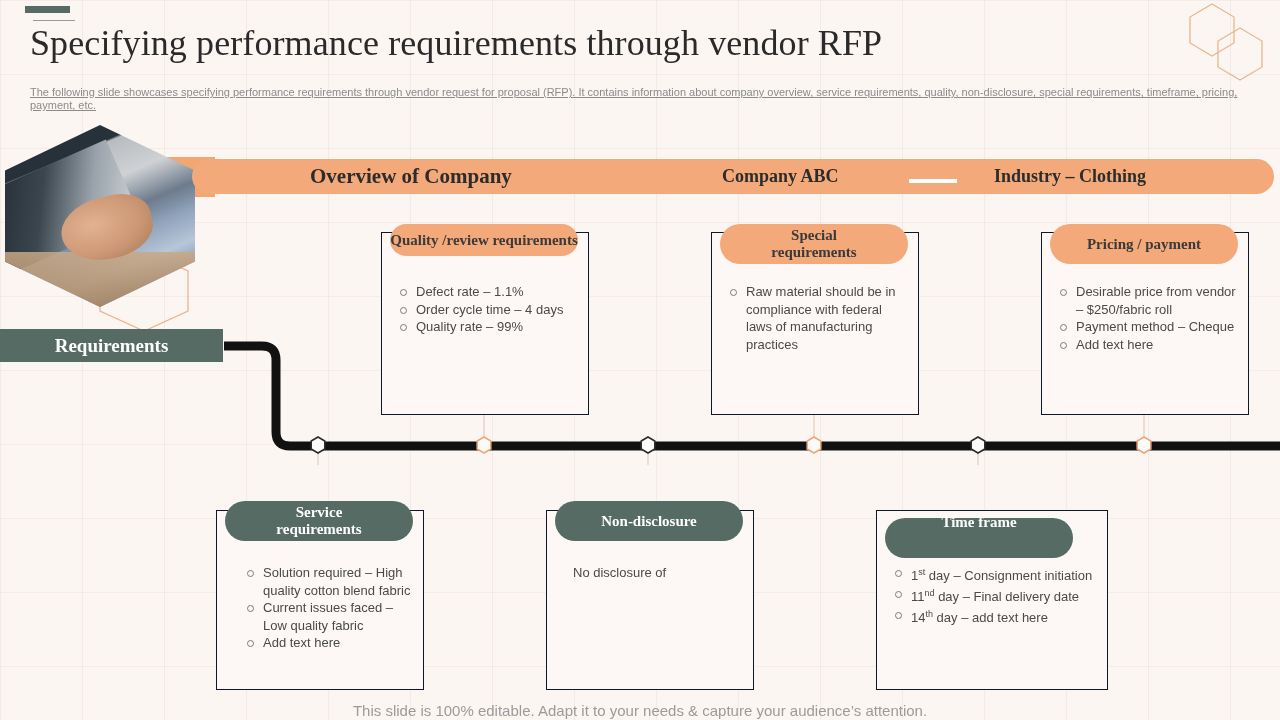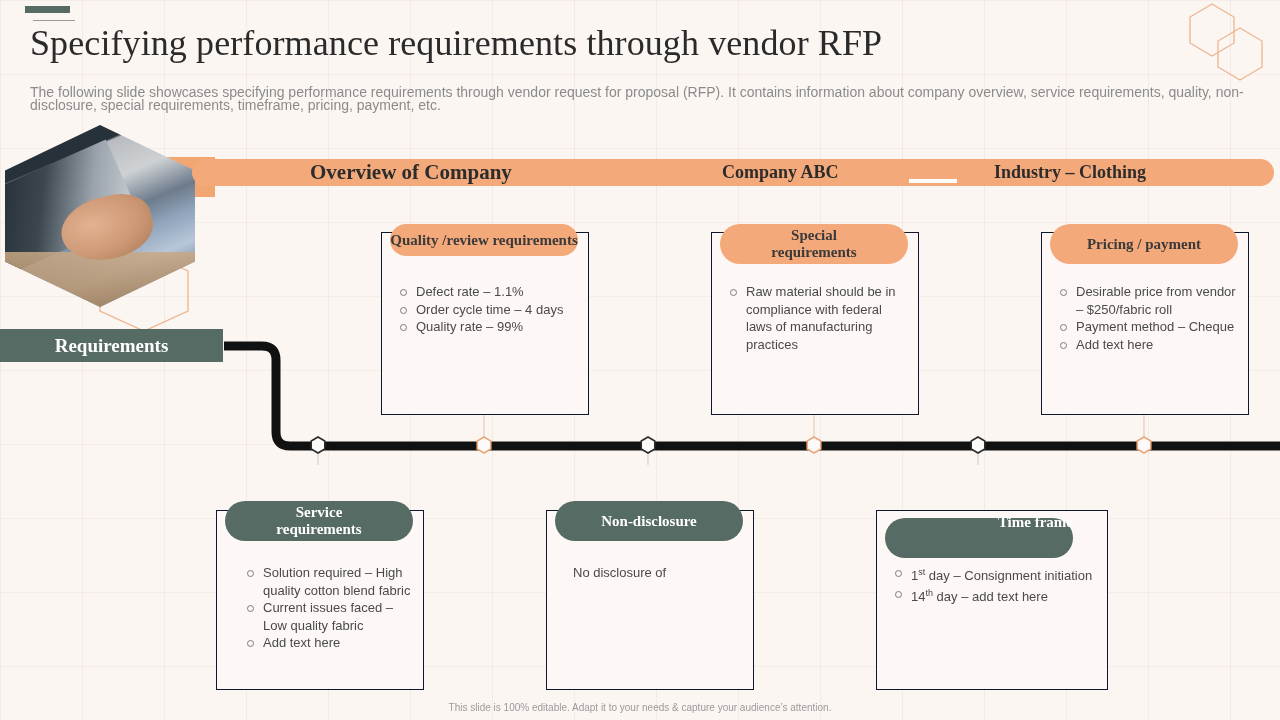--- a/index.html
+++ b/index.html
@@ -26,21 +26,21 @@
   .hex-deco{position:absolute;right:8px;top:2px;width:90px;height:82px;}
 
   
   .page-title{
     position:absolute;left:30px;top:22px;
     font-family:"Liberation Serif", serif;
     font-size:36px;color:#2a2a2a;letter-spacing:.1px;white-space:nowrap;
   }
   .page-subtitle{
     position:absolute;left:30px;top:86px;width:1222px;
-    font-size:14px;line-height:13px;color:#8b8b8b;
+    font-size:11px;line-height:13px;color:#8b8b8b;text-decoration:underline;
   }
 
   
   .photo-wrap{position:absolute;left:5px;top:125px;width:190px;height:182px;}
   .photo-hex{
     width:100%;height:100%;
     clip-path:polygon(50% 0%,100% 25%,100% 75%,50% 100%,0% 75%,0% 25%);
     background:linear-gradient(157deg,#27313a 0%,#27313a 22%,#b8bcc0 23%,#cfd2d4 38%,#6d7b8c 52%,#8fa3bb 62%,#b7c6d8 74%,#7e8fa6 86%,#2b323b 100%);
     position:relative;overflow:hidden;
   }
@@ -70,21 +70,21 @@
   
   .req-tab{
     position:absolute;left:0;top:329px;width:223px;height:33px;
     background:#556b63;color:#ffffff;
     font-family:"Liberation Serif", serif;font-weight:bold;font-size:19px;
     display:flex;align-items:center;justify-content:center;
   }
 
   
   .banner{
-    position:absolute;left:192px;top:159px;width:1082px;height:27px;
+    position:absolute;left:192px;top:159px;width:1082px;height:35px;
     background:#f4a97a;border-radius:22px;
     display:flex;align-items:center;
   }
   .banner-title{
     font-family:"Liberation Serif", serif;font-weight:bold;font-size:21px;color:#2c2c2c;
     position:absolute;left:118px;
   }
   .banner-company{
     font-family:"Liberation Serif", serif;font-weight:bold;font-size:18px;color:#2c2c2c;
     position:absolute;left:530px;
@@ -119,21 +119,21 @@
   ul.bul li::before{
     content:"";position:absolute;left:4px;top:6px;
     width:5px;height:5px;border:1px solid #7a7a7a;border-radius:50%;
   }
   .plain-line{padding-left:0;}
   sup{font-size:9px;vertical-align:super;}
 
   
   .footer{
     position:absolute;left:0;top:702px;width:1280px;text-align:center;
-    font-size:10px;color:#9b9b9b;
+    font-size:15px;color:#9b9b9b;
   }
 </style>
 </head>
 <body>
 
 <div class="grid-bg"></div>
 
 <div class="deco-bar"></div>
 <div class="deco-line"></div>
 
@@ -251,22 +251,25 @@
   <span>Non-disclosure</span>
 </div>
 
 <div class="card" style="left:876px;top:510px;width:206px;height:178px;padding-left:24px;">
   <div class="card-body" style="top:53px;">
     <ul class="bul">
       <li>
         <span>1</span><sup>st</sup><span> day – Consignment initiation</span>
       </li>
       <li>
+        <span>11</span><sup>nd</sup><span> day – Final delivery date</span>
+      </li>
+      <li>
         <span>14</span><sup>th</sup><span> day – add text here</span>
       </li>
     </ul>
   </div>
 </div>
-<div class="pill pill-green" style="left:885px;top:518px;width:188px;height:40px;justify-content:flex-end;">
+<div class="pill pill-green" style="left:885px;top:518px;width:188px;height:40px;">
   <span style="position:relative;top:-16px;">Time frame</span>
 </div>
 
 <div class="footer">This slide is 100% editable. Adapt it to your needs &amp; capture your audience’s attention.</div>
 
 </body></html>

